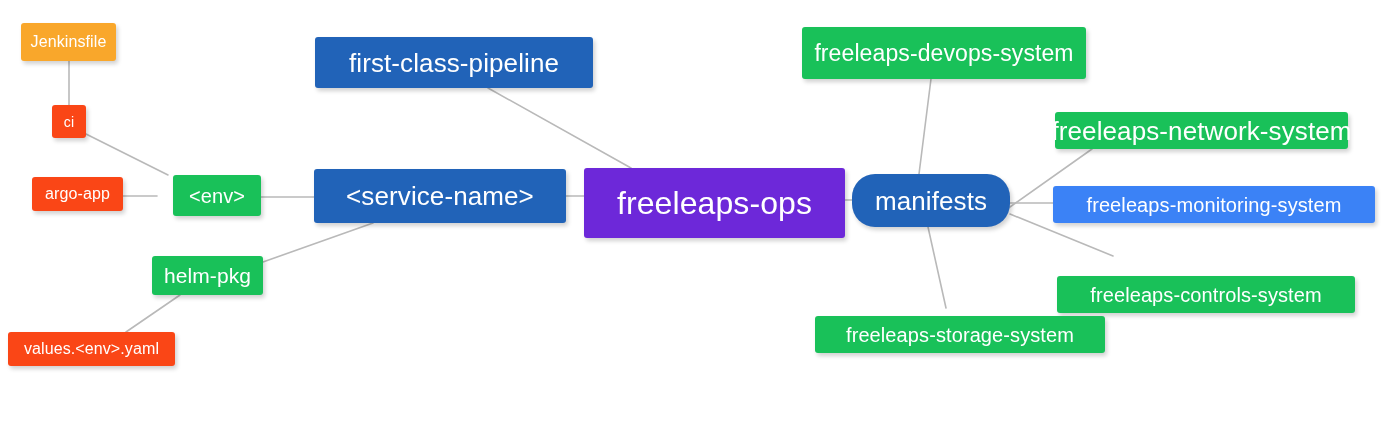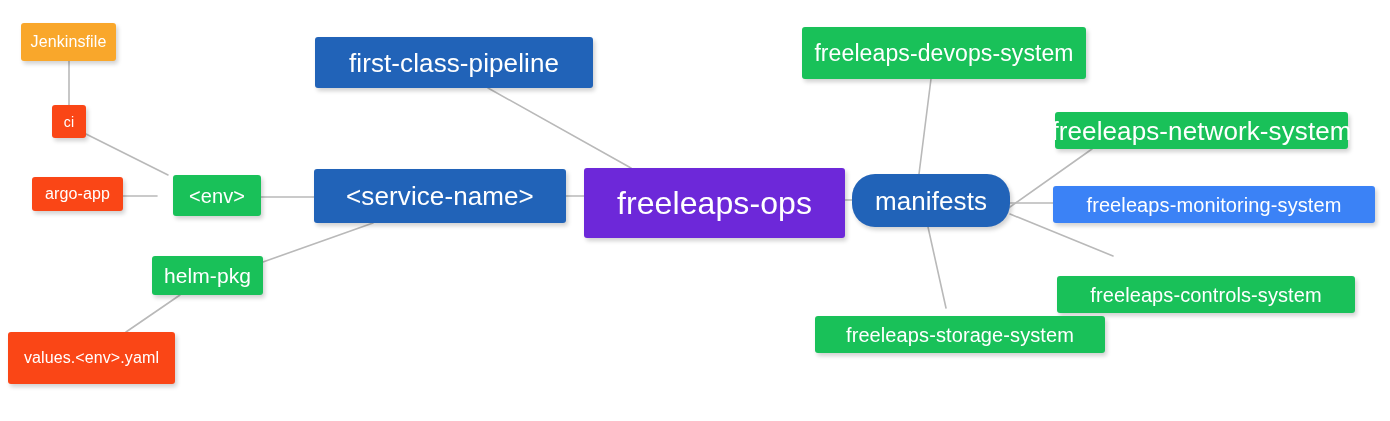--- a/index.html
+++ b/index.html
@@ -80,21 +80,21 @@
       </div>
       <div class="node" style="left: 314px; top: 169px; width: 252px; height: 54px; background: rgb(33, 99, 184); font-size: 26px; text-align: center;">
         <span class="node-label">&lt;service-name&gt;</span>
       </div>
       <div class="node" style="left: 315px; top: 37px; width: 278px; height: 51px; background: rgb(33, 99, 184); font-size: 26px;">
         <span class="node-label">first-class-pipeline</span>
       </div>
       <div class="node" style="left: 152px; top: 256px; width: 111px; height: 39px; background: rgb(25, 193, 89); font-size: 21px;">
         <span class="node-label">helm-pkg</span>
       </div>
-      <div class="node" style="left: 8px; top: 332px; width: 167px; height: 52px; background: rgb(250, 70, 22); font-size: 16px;">
+      <div class="node" style="left: 8px; top: 332px; width: 167px; height: 34px; background: rgb(250, 70, 22); font-size: 16px;">
         <span class="node-label">values.&lt;env&gt;.yaml</span>
       </div>
       <div class="node" style="left: 584px; top: 168px; width: 261px; height: 70px; background: #6d28d9; font-size: 32px;">
         <span class="node-label">freeleaps-ops</span>
       </div>
       <div class="node" style="left: 852px; top: 174px; width: 158px; height: 53px; background: rgb(33, 99, 184); font-size: 26px; border-radius: 23px;">
         <span class="node-label">manifests</span>
       </div>
       <div class="node" style="left: 802px; top: 27px; width: 284px; height: 52px; background: rgb(25, 193, 89); font-size: 23px;">
         <span class="node-label">freeleaps-devops-system</span>

